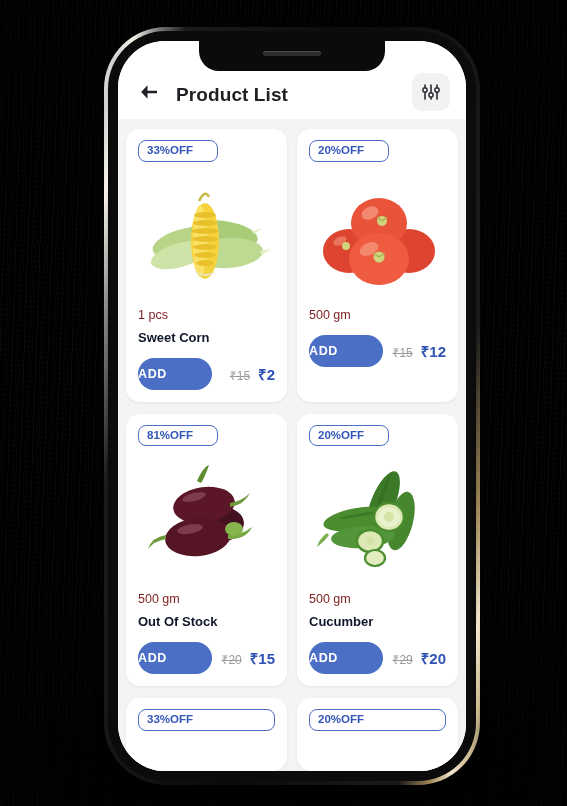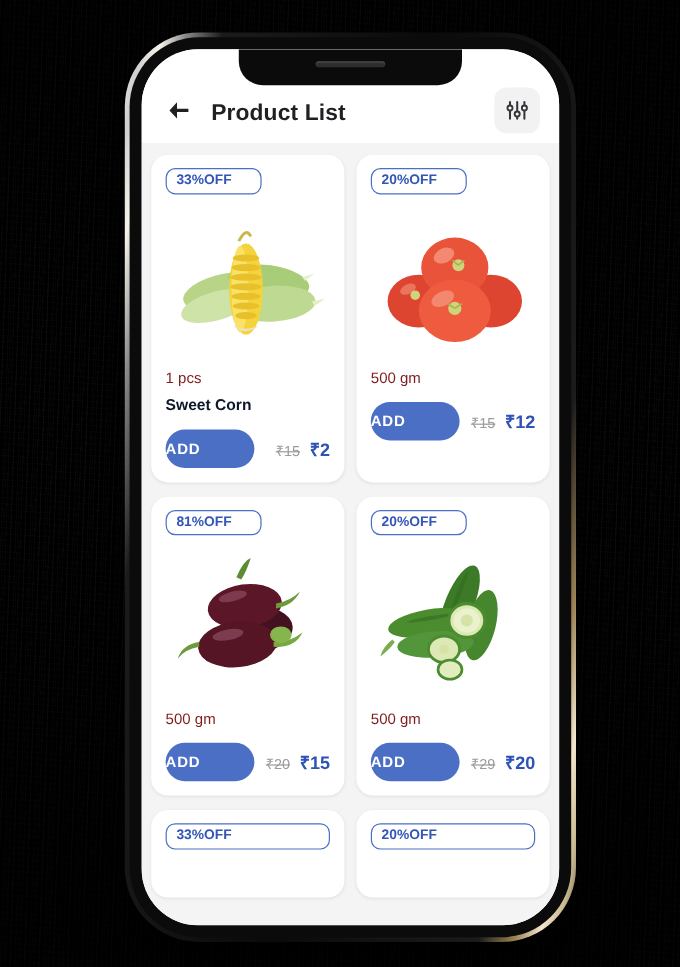--- a/index.html
+++ b/index.html
@@ -374,20 +374,21 @@
               <ellipse cx="52" cy="34" rx="12" ry="4" fill="#96556b" opacity="0.6" transform="rotate(-14 52 34)"></ellipse>
               <ellipse cx="48" cy="66" rx="13" ry="4.5" fill="#96556b" opacity="0.6" transform="rotate(-10 48 66)"></ellipse>
               <path d="M88 40 q12 -2 20 -10 q-6 12 -20 14 z" fill="#6d9a3c"></path>
               <path d="M86 72 q14 0 24 -8 q-6 13 -24 12 z" fill="#78a843"></path>
               <path d="M24 76 q-12 2 -18 10 q4 -12 18 -14 z" fill="#6d9a3c"></path>
               <path d="M55 18 q6 -14 12 -16 q-4 12 -8 18 z" fill="#5e8c33"></path>
               <ellipse cx="92" cy="66" rx="9" ry="7" fill="#86b54d"></ellipse>
             </svg>
           </div>
           <div class="weight">500 gm</div>
+          <div class="pname">Out Of Stock</div>
           <div class="buyrow">
             <button class="add-btn">ADD</button>
             <div class="prices">
               <span class="old-price">₹20</span>
               <span class="new-price">₹15</span>
             </div>
           </div>
         </div>
 
         <div class="card">
@@ -414,20 +415,21 @@
                 <circle cx="57" cy="78" r="4" fill="#d5e3a6"></circle>
               </g>
               <g>
                 <ellipse cx="62" cy="95" rx="10" ry="8" fill="#e2ecbf"></ellipse>
                 <ellipse cx="62" cy="95" rx="10" ry="8" fill="none" stroke="#4b8c2f" stroke-width="2.2"></ellipse>
               </g>
               <path d="M14 70 q-8 6 -10 14 q8 -6 12 -12 z" fill="#7cae4e"></path>
             </svg>
           </div>
           <div class="weight">500 gm</div>
+          <div class="pname">Cucumber</div>
           <div class="buyrow">
             <button class="add-btn">ADD</button>
             <div class="prices">
               <span class="old-price">₹29</span>
               <span class="new-price">₹20</span>
             </div>
           </div>
         </div>
 
       </div>

